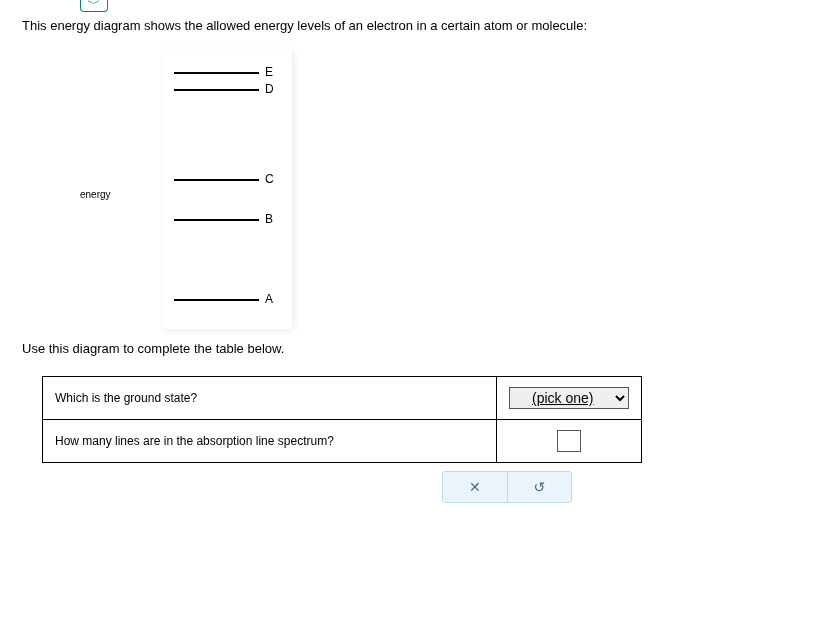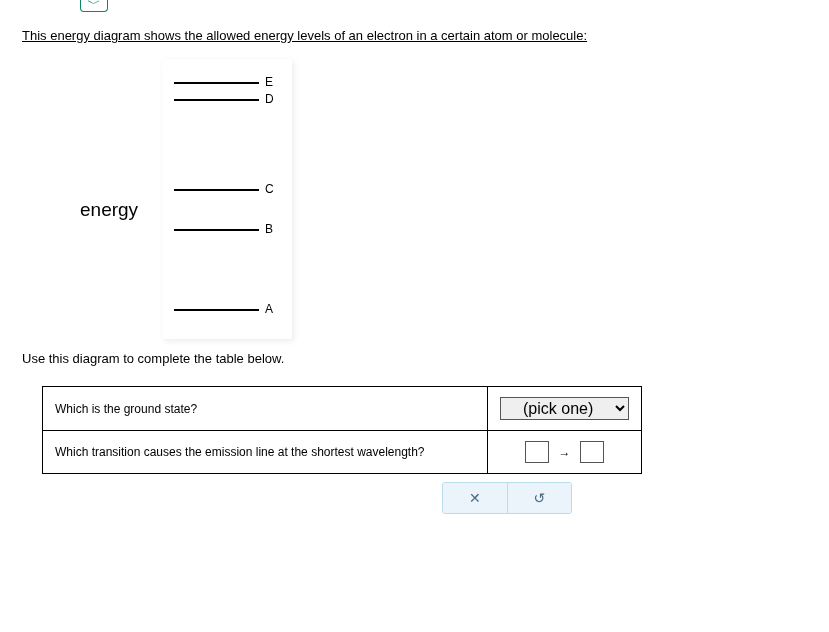--- a/index.html
+++ b/index.html
@@ -20,41 +20,41 @@
       height: 16px;
       border: 1px solid #0a8a5a;
       border-top: none;
       border-radius: 0 0 4px 4px;
       display: flex;
       align-items: center;
       justify-content: center;
       color: #0a8a5a;
       background: #fff;
     }
-    .intro { margin-top: 16px; margin-bottom: 16px; text-decoration: underline; }
+    .intro { margin-top: 6px; margin-bottom: 16px; }
     .diagram-area {
       position: relative;
       width: 300px;
       height: 280px;
       margin-left: 40px;
     }
     .diagram-bg {
       position: absolute;
       left: 100px;
       top: 0;
       width: 130px;
       height: 280px;
       box-shadow: 2px 2px 6px rgba(0,0,0,0.08);
       border-radius: 2px;
     }
     .axis-label {
       position: absolute;
       left: 18px;
       top: 140px;
-      font-size: 19px;
+      font-size: 10px;
     }
     .level-line {
       position: absolute;
       left: 112px;
       width: 85px;
       border-top: 2px solid #000;
     }
     .level-label {
       position: absolute;
       left: 203px;
@@ -86,23 +86,24 @@
     }
     .trans-input {
       width: 24px;
       height: 22px;
       border: 1px solid #555;
       text-align: center;
       font-size: 12px;
     }
     .arrow { margin: 0 6px; font-size: 12px; }
     select.picker {
-      font-size: 16px;
+      font-size: 14px;
       padding: 1px 18px;
       border: 1px solid #555;
+      text-decoration: underline;
     }
     .action-bar {
       margin-top: 8px;
       margin-left: 420px;
       display: flex;
       gap: 0;
       border: 1px solid #b9dcee;
       width: 130px;
       border-radius: 3px;
       overflow: hidden;
@@ -155,25 +156,23 @@
   <tbody>
       <tr>
     <td>Which is the ground state?</td>
     <td class="ans">
       <select class="picker">
         <option>(pick one)</option>
       </select>
     </td>
   </tr>
   <tr>
-    <td>Which transition causes the emission line at the shortest wavelength?</td>
+    <td>How many lines are in the absorption line spectrum?</td>
     <td class="ans">
-      <input class="trans-input" style="">
-      <span class="arrow">→</span>
-      <input class="trans-input" style="">
+      <input class="num-input" style="">
     </td>
   </tr>
 </tbody>
   </table>
 
 <div class="action-bar">
   <div class="action-btn">
     <span>✕</span>
   </div>
   <div class="action-btn">

